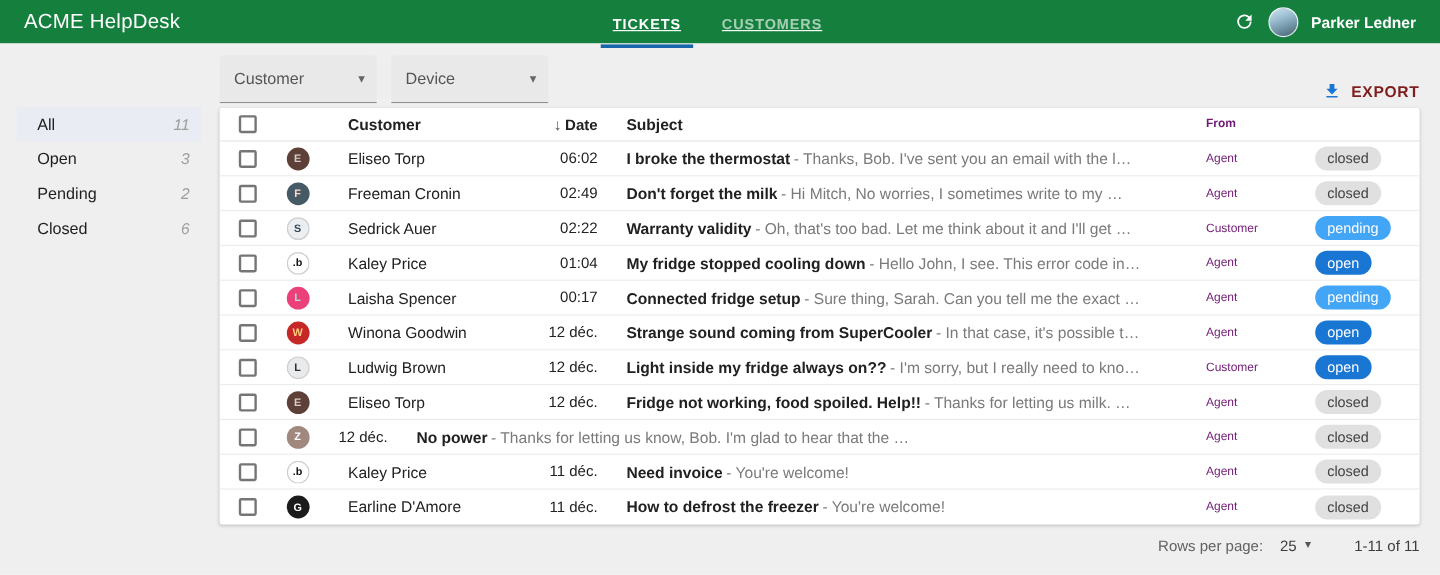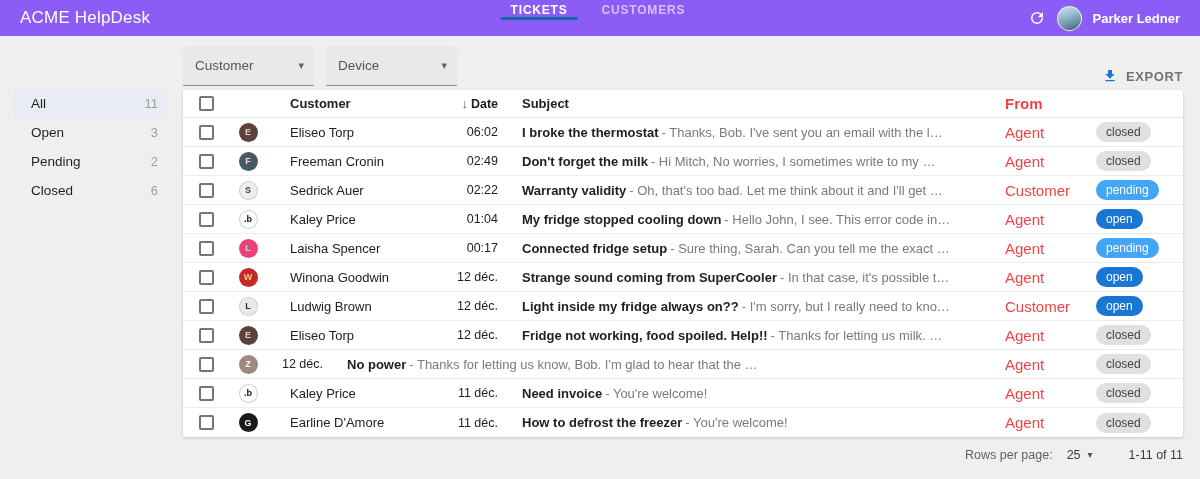--- a/index.html
+++ b/index.html
@@ -1,67 +1,67 @@
 <!DOCTYPE html>
 <html><head>
 <meta charset="utf-8">
 <style>
   * { margin:0; padding:0; box-sizing:border-box; }
   html,body { width:1200px; height:479px; overflow:hidden; }
   body { font-family:"Liberation Sans","DejaVu Sans",sans-serif; background:#efefef; }
 
   
-  .appbar { height:36px; background:#8b5cf6; display:flex; align-items:center; position:relative; color:#fff; }
+  .appbar { height:36px; background:#15803d; display:flex; align-items:center; position:relative; color:#fff; }
   .app-title { font-size:17px; padding-left:20px; letter-spacing:.2px; }
   .tabs { position:absolute; left:50%; transform:translateX(-51%); top:0; height:36px; display:flex; }
-  .tab { position:relative; height:20px; display:flex; align-items:center; padding:0 17px; cursor:pointer; }
+  .tab { position:relative; height:40px; display:flex; align-items:center; padding:0 17px; cursor:pointer;text-decoration:underline; }
   .tab-label { font-size:12px; font-weight:bold; letter-spacing:.8px; color:rgba(255,255,255,.62); }
   .tab.active .tab-label { color:#fff; }
   .tab-indicator { display:none; }
   .tab.active .tab-indicator { display:block; position:absolute; left:7px; right:7px; bottom:0; height:3px; background:#1765ab; }
   .appbar-right { margin-left:auto; display:flex; align-items:center; gap:11px; padding-right:20px; }
   .refresh-btn { display:flex; cursor:pointer; }
   .user-avatar { width:25px; height:25px; border-radius:50%; border:1px solid rgba(255,255,255,.8);
     background:linear-gradient(160deg,#cfe3ee 0%,#9dc0d4 35%,#6b8ea0 70%,#41606f 100%); }
   .user-name { font-size:13px; font-weight:bold; }
 
   
   .content { display:flex; }
   .sidebar { width:154px; margin-left:14px; margin-top:53px; flex:none; }
   .side-item { height:29px; display:flex; align-items:center; justify-content:space-between; padding:0 10px 0 17px; font-size:13.5px; color:#1f1f1f; cursor:pointer; }
   .side-item.selected { background:#e9ecf2;gap:44px; }
-  .side-count { font-size:13px; color:#9e9e9e; }
+  .side-count { font-size:13px; color:#9e9e9e;font-style:italic; }
   .main-col { flex:1; padding:0 17px 0 15px; display:flex; flex-direction:column; min-width:0; }
 
   
   .filter-row { height:54px; display:flex; align-items:center; }
   .select { width:131px; height:40px; background:#e9e9e9; border-bottom:1px solid #8f8f8f; border-radius:4px 4px 0 0; display:flex; align-items:center; justify-content:space-between; padding:0 10px 0 12px; margin:6px 12px 0 0; cursor:pointer; }
   .select-label { font-size:13.5px; color:#555; }
   .select-caret { font-size:11px; color:#666; }
-  .export-btn { margin-left:auto; margin-top:26px; display:flex; align-items:center; gap:8px; color:#737373; font-size:13px; font-weight:bold; letter-spacing:.6px; cursor:pointer; }
+  .export-btn { margin-left:auto; margin-top:26px; display:flex; align-items:center; gap:8px; color:#7f1d1d; font-size:13px; font-weight:bold; letter-spacing:.6px; cursor:pointer; }
 
   
   .card { background:#fff; border-radius:2px; box-shadow:0 1px 3px rgba(0,0,0,.18); }
   .thead, .trow { display:flex; align-items:center; }
   .thead { height:28px; border-bottom:1px solid #e6e6e6; font-weight:bold; font-size:12.5px; color:#212121; }
   .trow { height:29px; border-bottom:1px solid #ededed; cursor:pointer; }
   .trow:last-of-type { border-bottom:none; }
   .c-check { flex:0 0 40px; padding-left:16px; }
   .checkbox { width:15px; height:15px; border:2px solid #757575; border-radius:2px; display:block; background:#fff; cursor:pointer; }
   .c-avatar { flex:0 0 50px; display:flex; justify-content:center; }
   .avatar { width:19px; height:19px; border-radius:50%; display:flex; align-items:center; justify-content:center; font-size:9px; font-weight:bold; overflow:hidden; }
   .avatar.bordered { box-shadow:inset 0 0 0 1px #cfcfcf; }
   .c-name { flex:0 0 175px; padding-left:17px; font-size:13px; color:#212121; white-space:nowrap; overflow:hidden; }
   .c-date { flex:0 0 50px; text-align:right; font-size:12.5px; color:#212121; white-space:nowrap; }
   .thead .c-date { display:flex; justify-content:flex-end; align-items:center; gap:3px; }
   .sort-icon { font-size:13px; font-weight:normal; color:#555; }
   .c-subject { flex:1 1 auto; min-width:0; padding-left:24px; white-space:nowrap; overflow:hidden; text-overflow:ellipsis; font-size:13px; color:#212121; }
   .subj-title { font-weight:bold; }
   .subj-preview { color:#7a7a7a; margin-left:3px;margin-top:28px; }
-  .c-from { flex:0 0 95px; padding-left:12px; font-size:15px; color:#ef4444; }
+  .c-from { flex:0 0 95px; padding-left:12px; font-size:10px; color:#701a75; }
   .c-status { flex:0 0 95px; padding-left:8px; }
   .chip { display:inline-block; padding:4px 10px; border-radius:11px; font-size:12px; line-height:1; }
   .chip.closed { background:#e0e0e0; color:#424242; }
   .chip.open { background:#1976d2; color:#fff; }
   .chip.pending { background:#42a5f5; color:#fff; }
 
   
   .table-footer { display:flex; align-items:center; justify-content:flex-end; height:35px; font-size:12.5px; color:#616161; }
   .rpp-value { display:flex; align-items:center; gap:7px; margin-left:14px; color:#3c3c3c; cursor:pointer; }
   .rpp-caret { font-size:10px; color:#555; }

